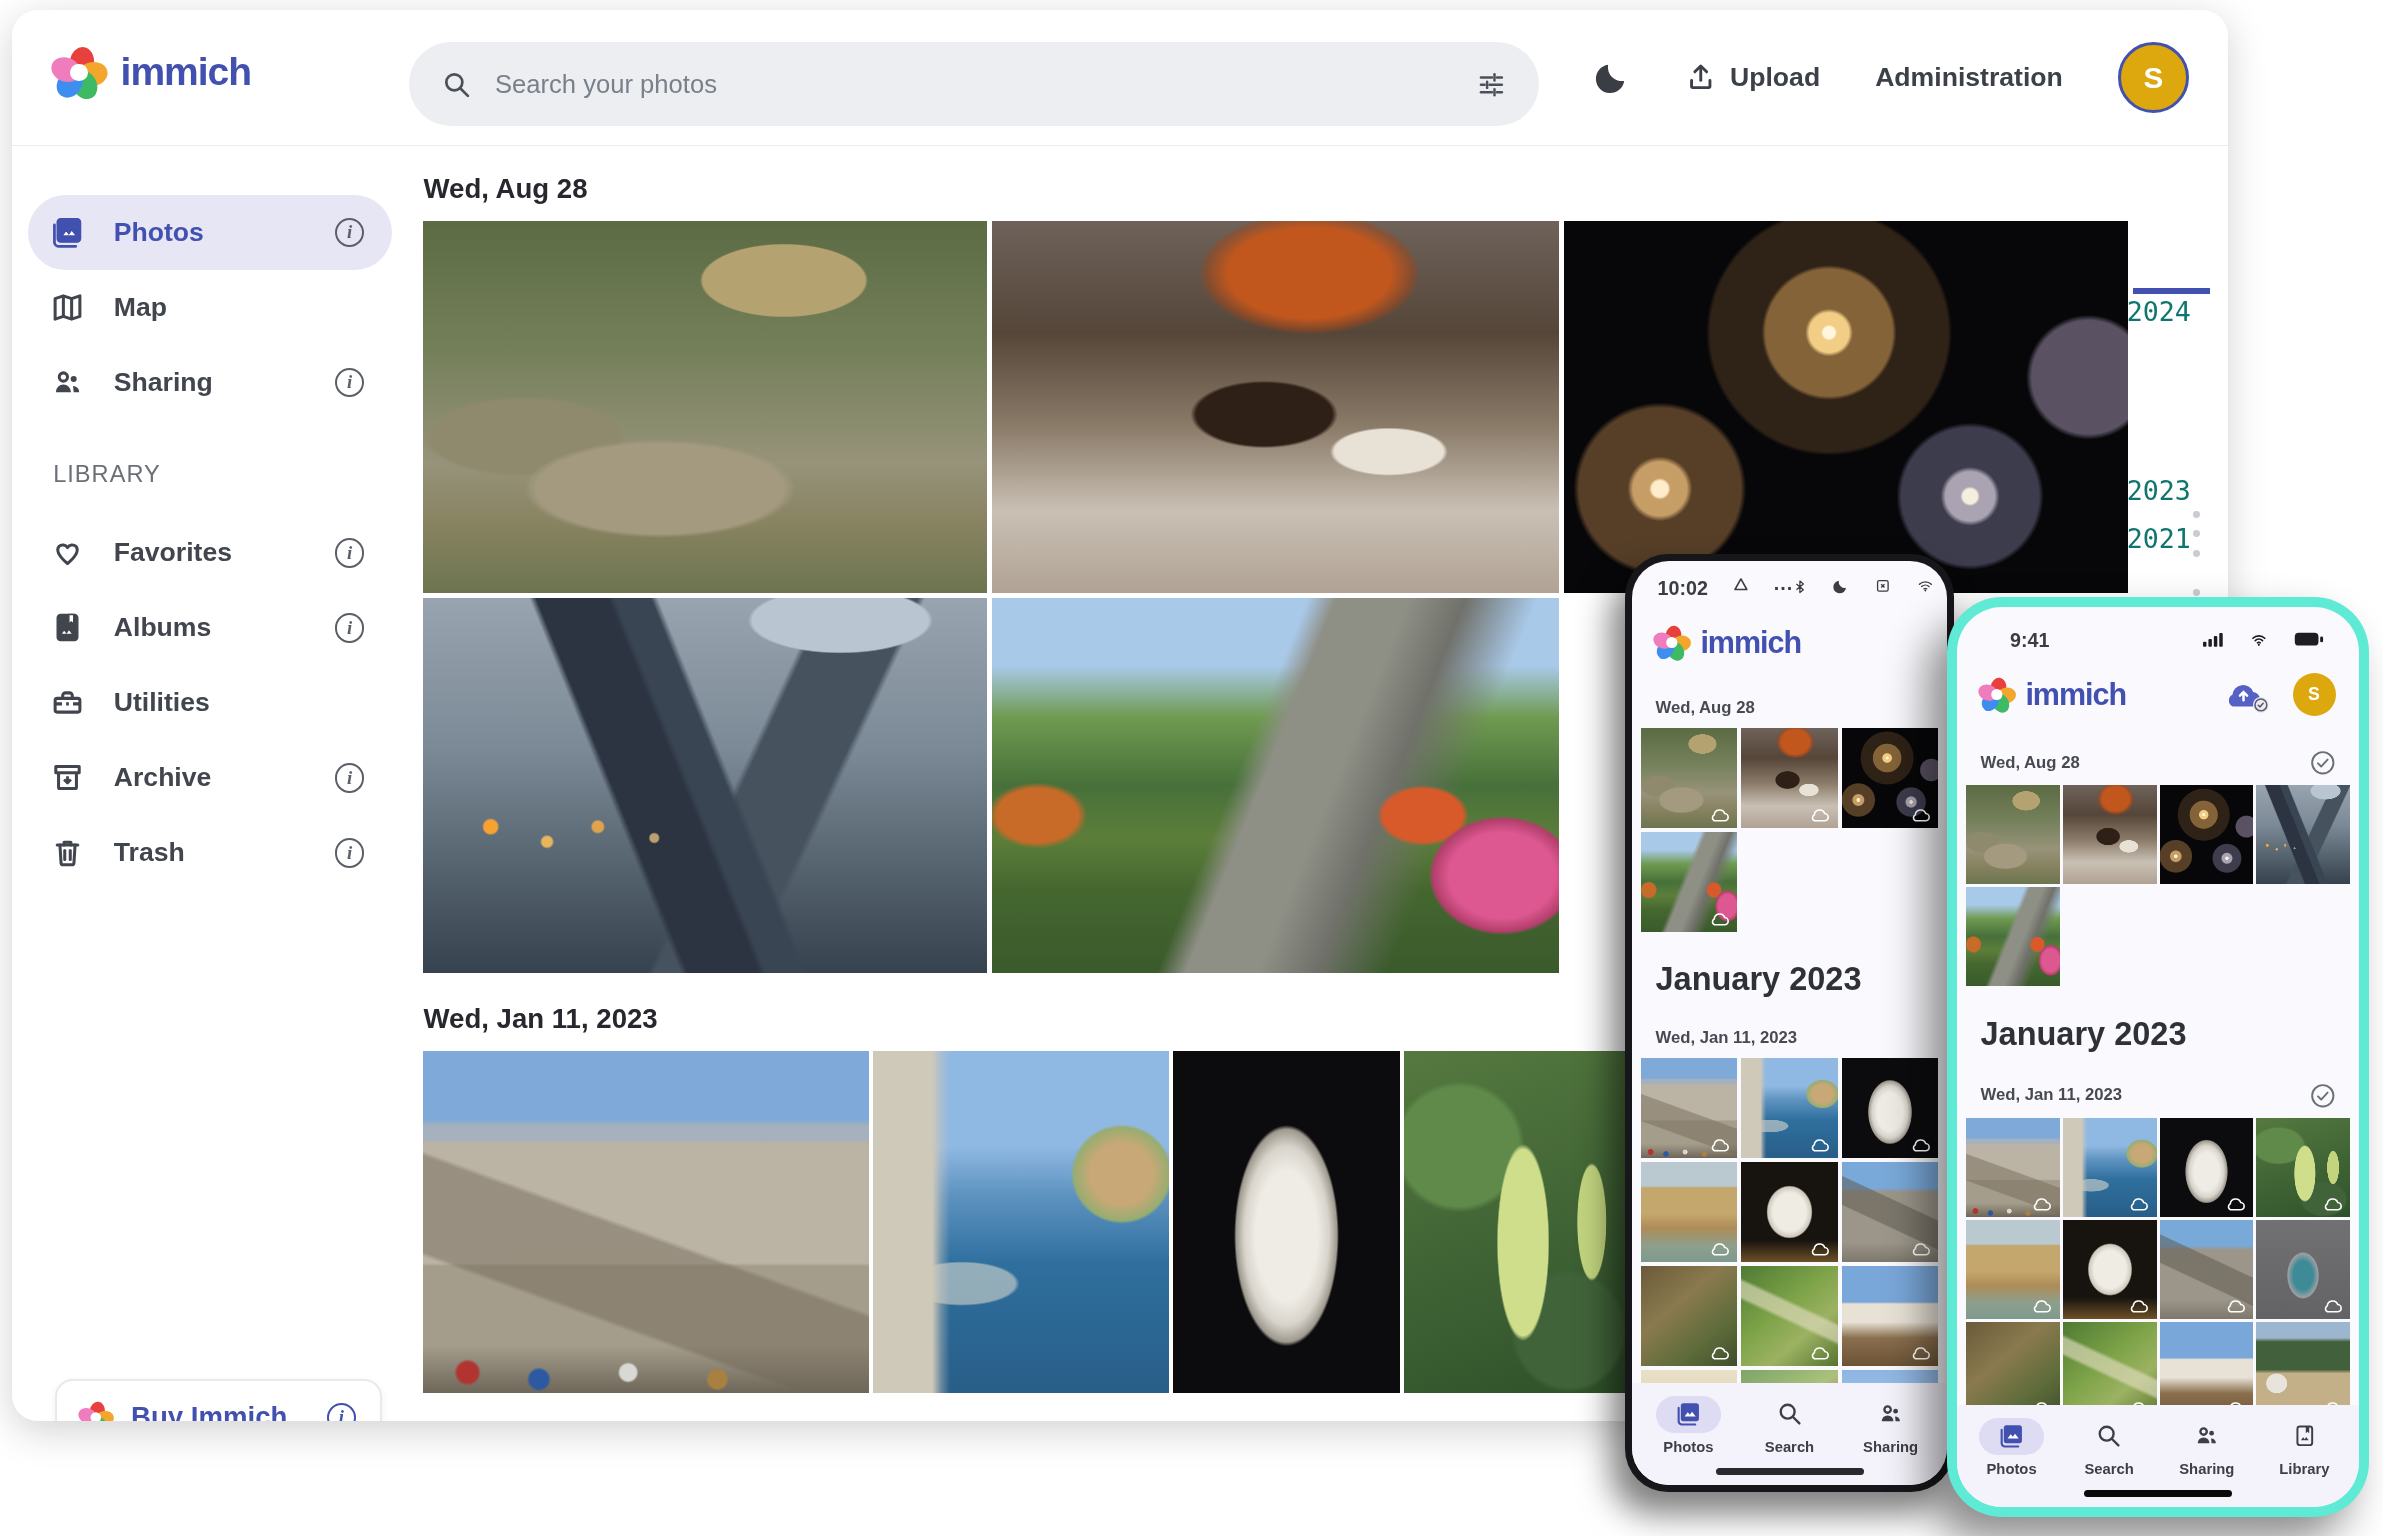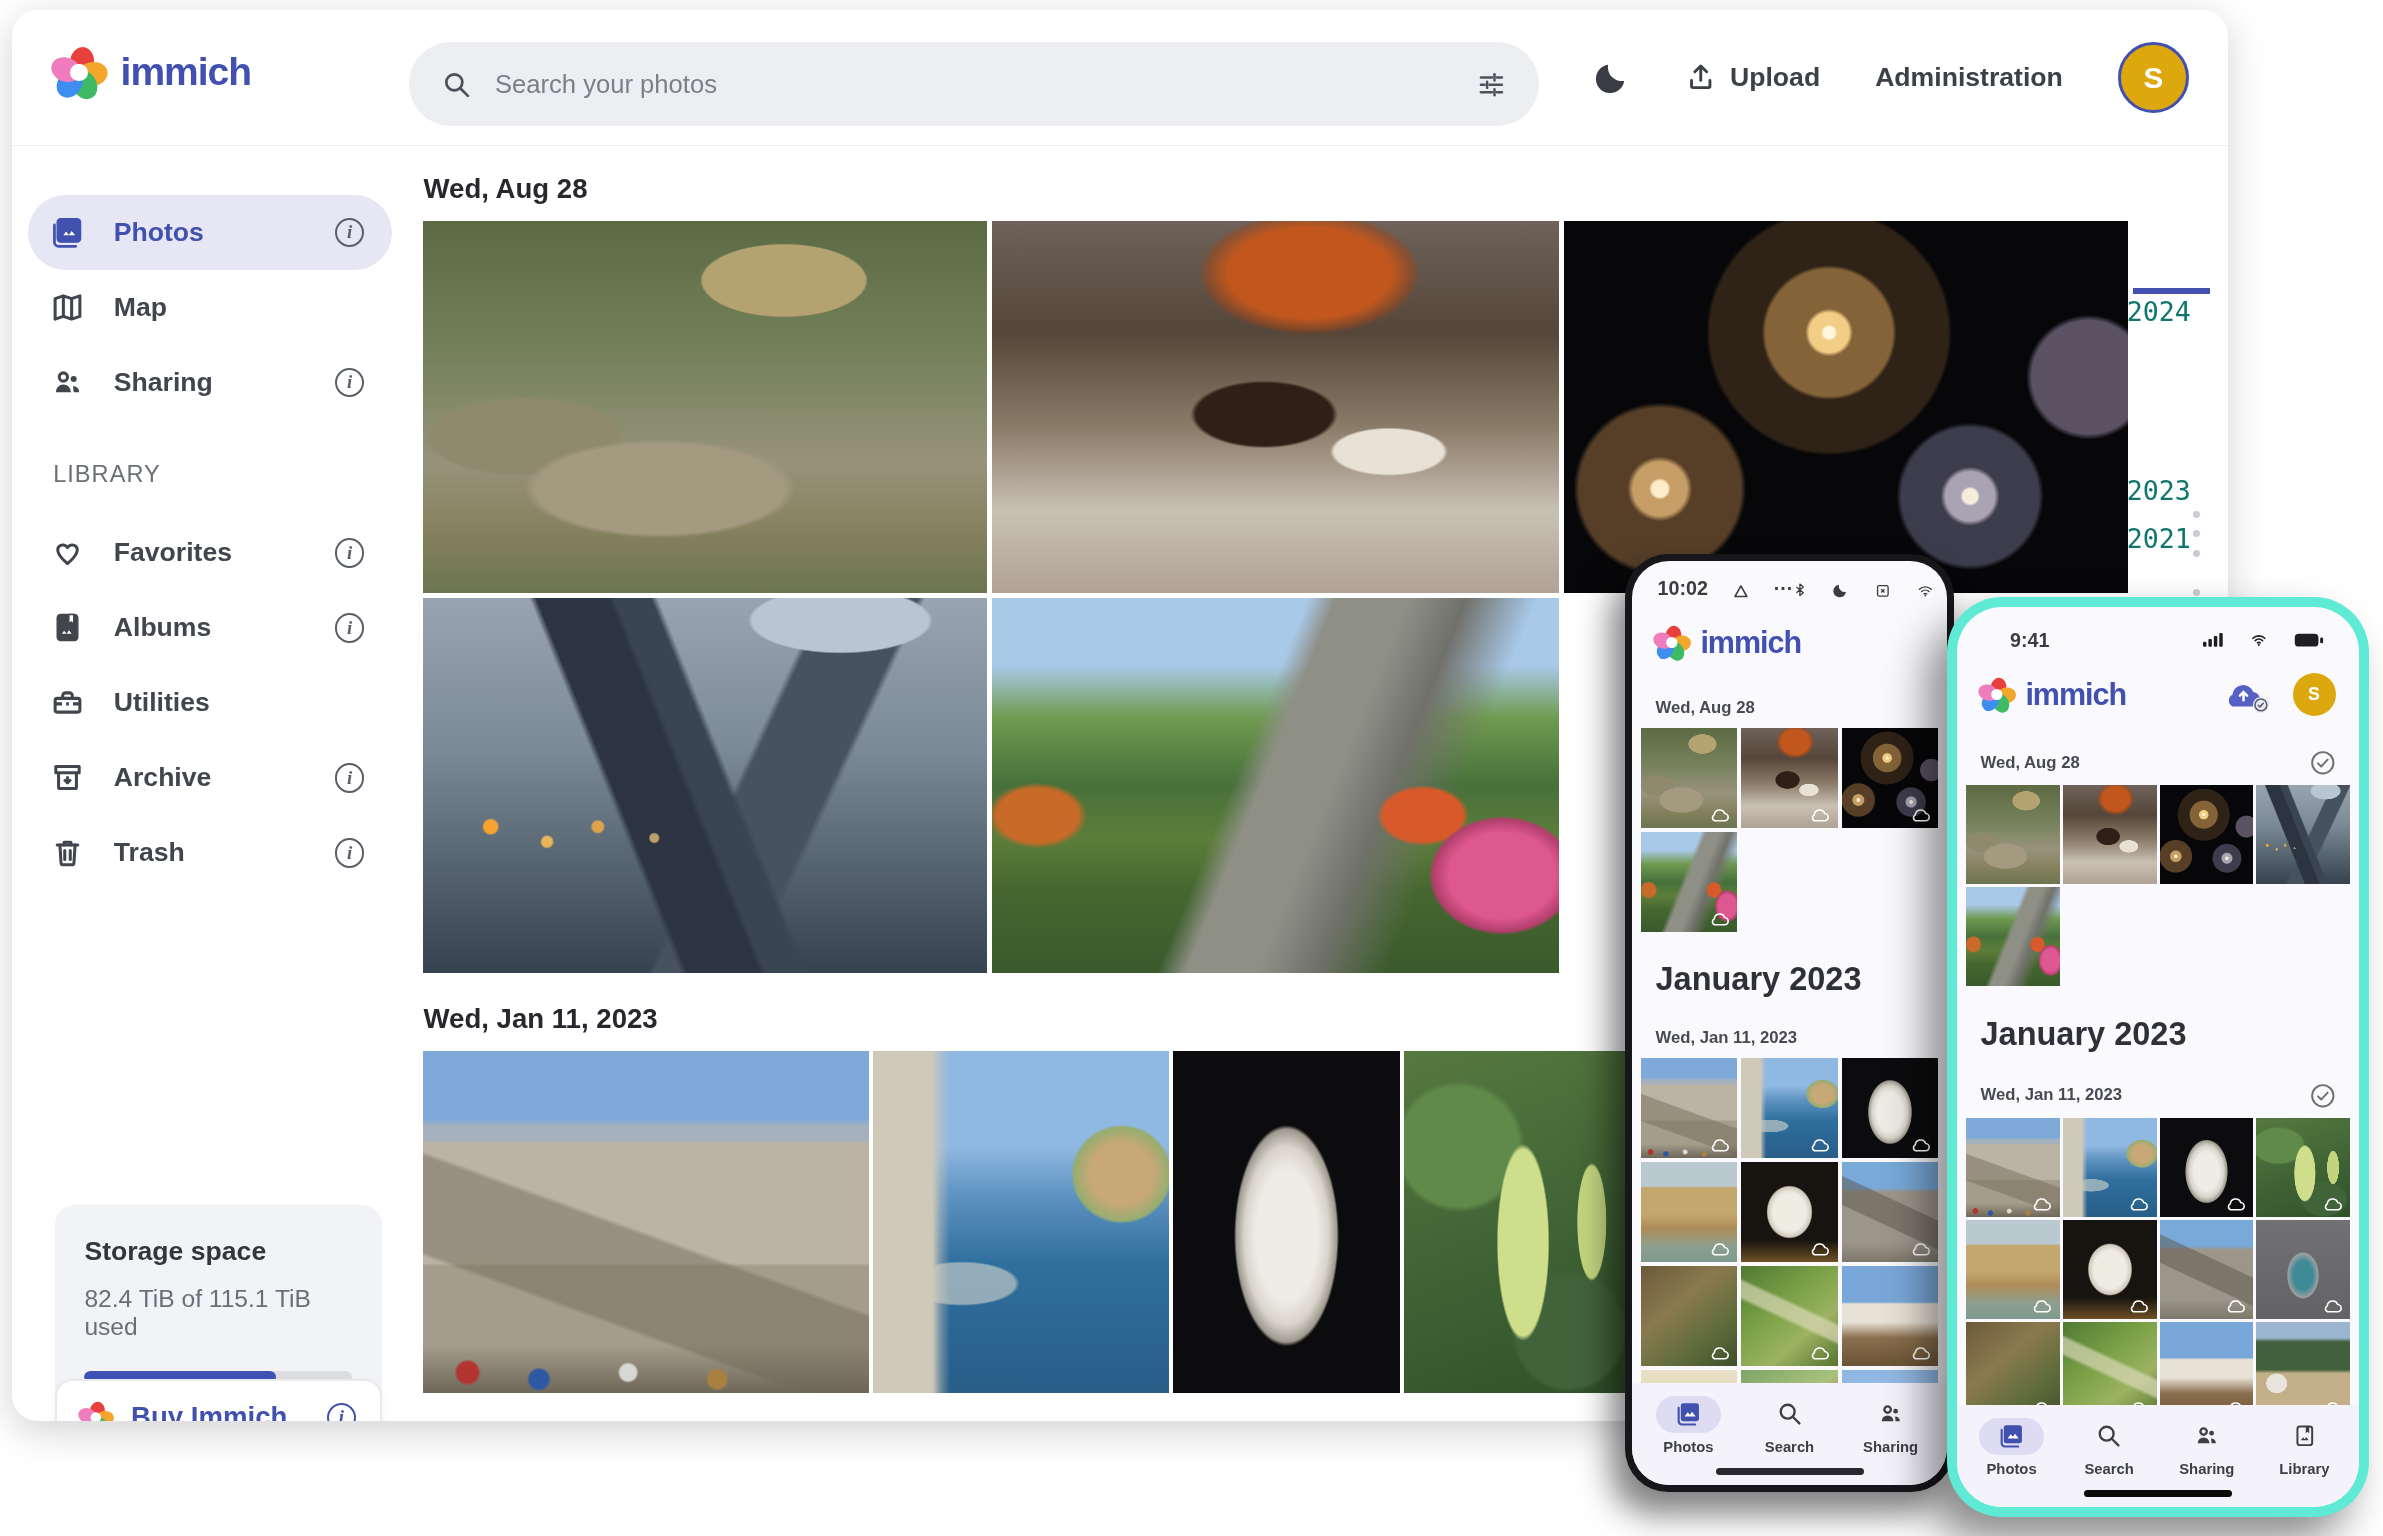--- a/index.html
+++ b/index.html
@@ -165,21 +165,21 @@
   .phone { position:absolute; overflow:hidden; }
   .phone1 { left:1625px; top:554px; width:329px; height:938px; background:#17171b;
     border-radius:43px; padding:6.9px; box-shadow:-13.8px 21.7px 33px rgba(0,0,0,.5); }
   .phone2 { left:1947px; top:597px; width:422px; height:920px; background:#5eead4;
     border-radius:55px; padding:9.9px; box-shadow:-19.7px 23.6px 43px rgba(0,0,0,.45); }
   .screen { width:100%; height:100%; background:#faf9fd; border-radius:37px; overflow:hidden; position:relative; }
   .phone2 .screen { border-radius:45px; }
 
   .p-status { display:flex; align-items:center; justify-content:space-between; padding:15.8px 25.6px 3.9px 25.6px;
     color:#3a3d44; font-size:19.7px; font-weight:bold; }
-  .p-status .left-group, .p-status .right-group { display:flex; align-items:flex-end; gap:25px; }
+  .p-status .left-group, .p-status .right-group { display:flex; align-items:flex-start; gap:25px; }
   .p-logo-row { display:flex; align-items:center; gap:9.9px; padding:13.8px 23.6px 0 23.6px; }
   .p-logo-row .brand-text { font-size:30.5px; }
   .p-logo-row .flower { transform:scale(.66); transform-origin:left center; width:35px; }
   .p-logo-row .grow { flex:1; }
   .p-date { padding:29.6px 23.6px 9.9px 23.6px; color:#474a52; font-size:16.7px; font-weight:bold;
     display:flex; align-items:center; }
   .p-date .grow { flex:1; }
   .p-grid3 { display:grid; grid-template-columns:repeat(3, 1fr); gap:3.9px; padding:0 8.9px; }
   .p-grid3 .thumb { height:100px; }
   .p-grid4 { display:grid; grid-template-columns:repeat(4, 1fr); gap:3px; padding:0 8.9px; }
@@ -358,27 +358,20 @@
                 <path d="M9.5,6.5 V4.5 h5 v2"></path>
               <path d="M6.5,6.5 l0.8,13 a1.5,1.5 0 0 0 1.5,1.4 h6.4 a1.5,1.5 0 0 0 1.5-1.4 l0.8-13"></path>
               <line x1="10" y1="10.5" x2="10" y2="17"></line>
                 <line x1="14" y1="10.5" x2="14" y2="17"></line>
             </svg>
           </span>
           <span class="grow">Trash</span>
           <span class="info-ring">i</span>
         </div>
 
-        <div class="storage-card">
-          <div class="storage-title">Storage space</div>
-          <div class="storage-usage">82.4 TiB of 115.1 TiB used</div>
-          <div class="storage-track">
-            <div class="storage-fill" style="width: 71.6%;"></div>
-          </div>
-        </div>
 
         <div class="buy-card">
           <span class="flower small">
             <i class="p1"></i>
               <i class="p2"></i>
               <i class="p3"></i>
               <i class="p4"></i>
               <i class="p5"></i>
           </span>
           <span class="buy-label">Buy Immich</span>

